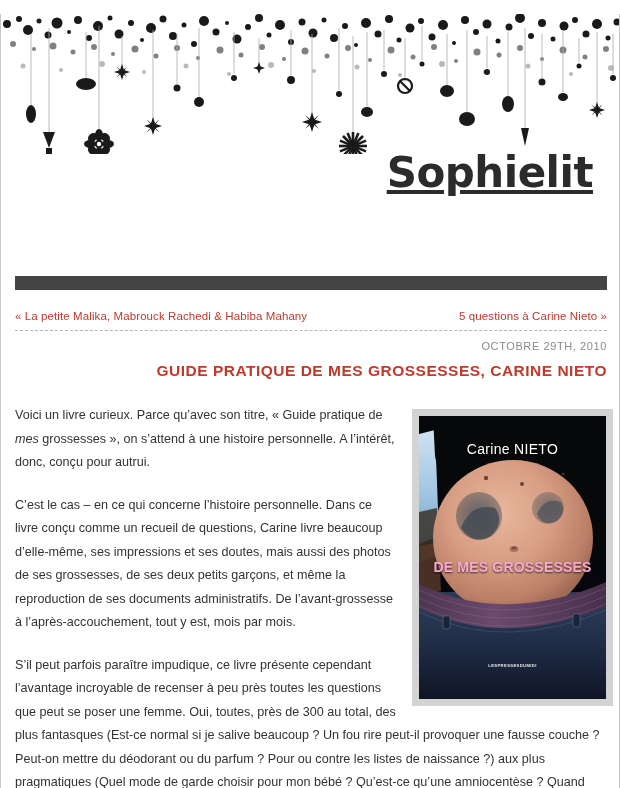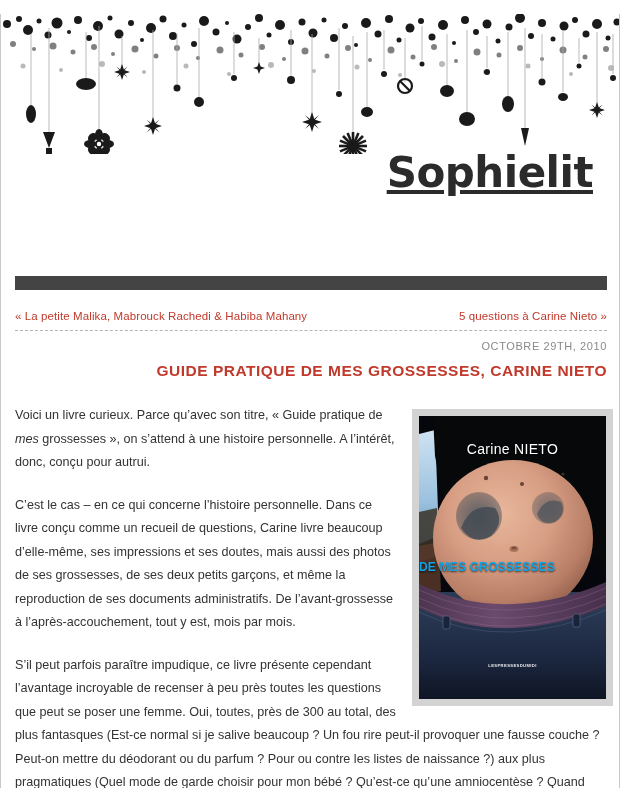--- a/index.html
+++ b/index.html
@@ -177,22 +177,23 @@
     color: #c79ba0;
     font-size: 15.5px;
     font-weight: bold;
     letter-spacing: 0.6px;
     text-shadow: 0 1px 2px rgba(0,0,0,.5);
   }
   .cover-t2 {
     position: absolute;
     left: 0; top: 140px;
     width: 100%;
-    color: #0ea5e9;
-    font-size: 12px;
+    text-align: center;
+    color: #f9a8d4;
+    font-size: 14px;
     font-weight: bold;
     letter-spacing: 0.2px;
     text-shadow: 0 1px 2px rgba(0,0,0,.7);
   }
   .cover-pub {
     position: absolute;
     left: 0; top: 238px;
     width: 100%;
     text-align: center;
     color: #e9e9ef;

